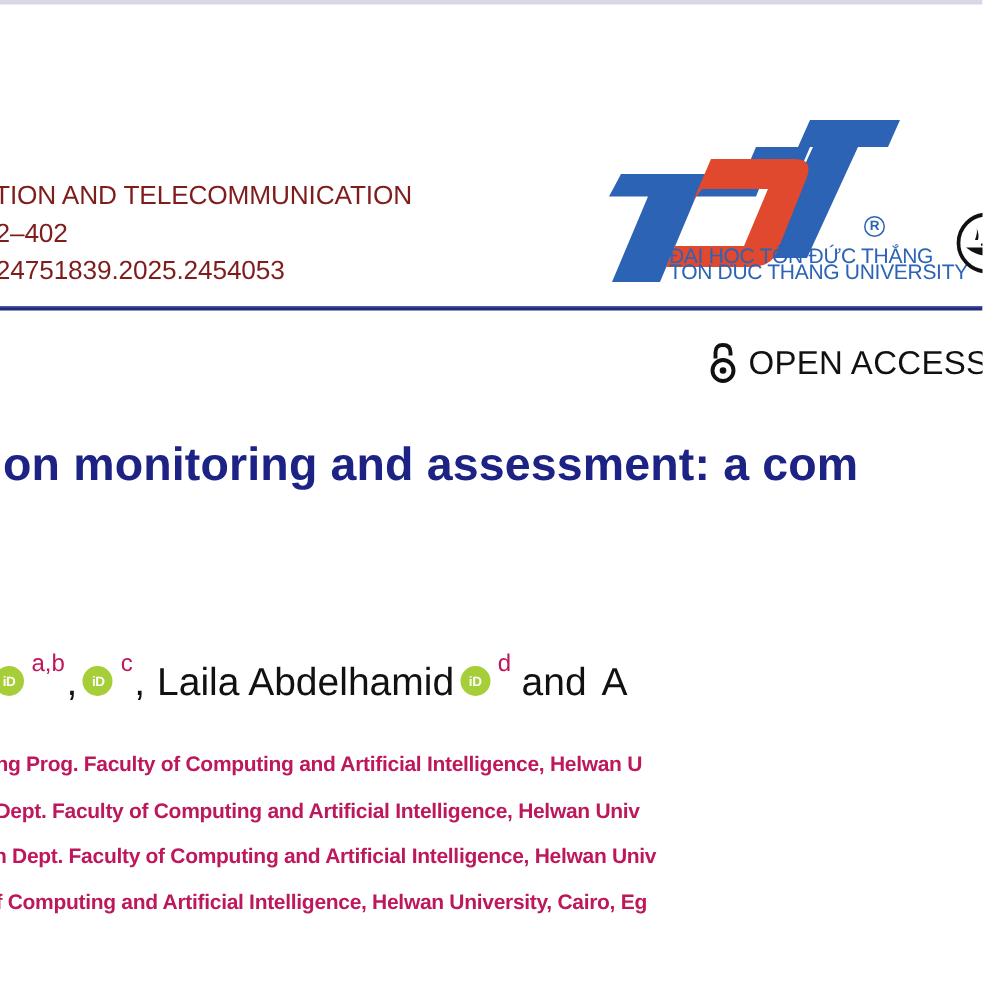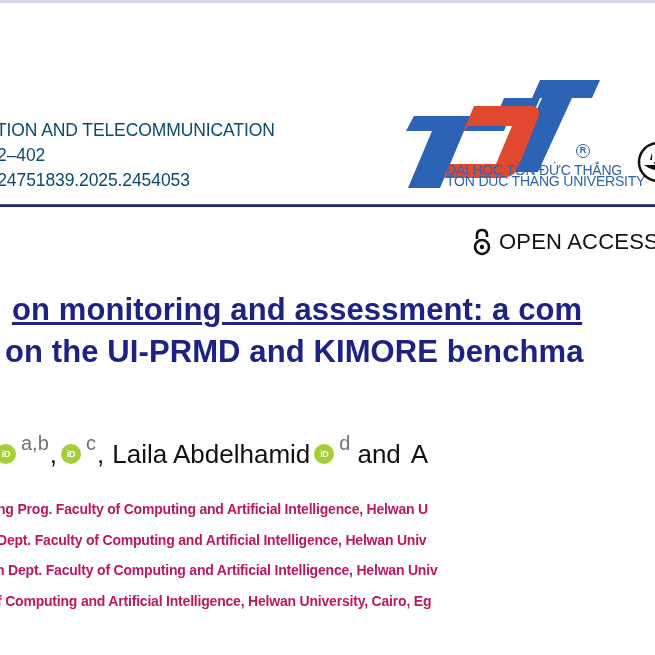--- a/index.html
+++ b/index.html
@@ -7,21 +7,21 @@
       width: 655px; height: 655px; overflow: hidden; position: relative;
       background: #ffffff;
       font-family: "Liberation Sans", "DejaVu Sans", sans-serif;
     }
     .top-strip {
       position: absolute; left: 0; top: 0; width: 655px; height: 3px;
       background: #d9d7e5;
     }
     .journal-meta {
       position: absolute; left: 0; top: 118px;
-      font-size: 17.5px; line-height: 25px; color: #0c4a6e;
+      font-size: 17.5px; line-height: 25px; color: #7f1d1d;
       white-space: nowrap; letter-spacing: -0.1px;
     }
     .journal-meta div { height: 25px; }
     .journal-meta .l1 { margin-left: -4px; }
     .journal-meta .l2 { margin-left: -3px; }
     .journal-meta .l3 { margin-left: -6px; }
 
     .logo-tdt { position: absolute; left: 400px; top: 76px; width: 205px; height: 115px; }
     .logo-tdt svg { display: block; }
     .logo-text {
@@ -51,38 +51,38 @@
       font-size: 22px; color: #111; letter-spacing: 0.2px;
     }
     .open-access .lock { width: 18px; height: 28px; margin-right: 8px; }
 
     .title {
       position: absolute; left: 0; top: 289px;
       color: #1d2384; font-weight: bold; font-size: 31px; line-height: 42px;
       white-space: nowrap; letter-spacing: 0.1px;
     }
     .title div { height: 42px; }
-    .title .t1 { margin-left: 12px; text-decoration: underline; }
+    .title .t1 { margin-left: 2px; }
     .title .t2 { margin-left: 4px; }
     .title .t3 { margin-left: 5px; }
 
     .authors {
       position: absolute; left: 0; top: 436px;
       font-size: 26px; line-height: 36px; color: #111; white-space: nowrap;
       display: flex; align-items: center;
     }
     .orcid {
       display: inline-block; width: 20px; height: 20px; border-radius: 50%;
       background: #a6ce39; color: #fff; font-size: 9px; font-weight: bold;
       line-height: 20px; text-align: center; vertical-align: middle;
       margin: 0 5px 0 4px; letter-spacing: -0.3px;
     }
     .orcid.first { margin-left: -4px; }
     .sup {
-      color: #737373; font-size: 20px; position: relative; top: -11px;
+      color: #be185d; font-size: 16px; position: relative; top: -11px;
       margin-right: 1px;
     }
 
     .affils {
       position: absolute; left: 0; top: 494px;
       font-size: 14px; line-height: 30.5px; color: #be185d; white-space: nowrap;
       letter-spacing: -0.2px;
       font-weight: bold;
     }
     .affils div { height: 30.5px; }
@@ -135,21 +135,20 @@
   <svg class="lock" viewBox="0 0 18 28">
     <path d="M4,11 L4,7 Q4,2 9,2 Q14,2 14,7 L14,9" fill="none" stroke="#111" stroke-width="2.6"></path>
     <circle cx="9" cy="19" r="7" fill="none" stroke="#111" stroke-width="2.6"></circle>
     <circle cx="9" cy="19" r="2.2" fill="#111"></circle>
   </svg>
   <span>OPEN ACCESS</span>
 </div>
 
 <div class="title">
   <div class="t1">on monitoring and assessment: a com</div>
-  <div class="t3">on the UI-PRMD and KIMORE benchma</div>
 </div>
 
 <div class="authors">
   <span class="orcid first">iD</span>
   <span class="sup">a,b</span>
   <span>,</span>
   <span class="orcid">iD</span>
   <span class="sup">c</span>
   <span>,</span>
   <span style="margin-left:8px">Laila Abdelhamid</span>

